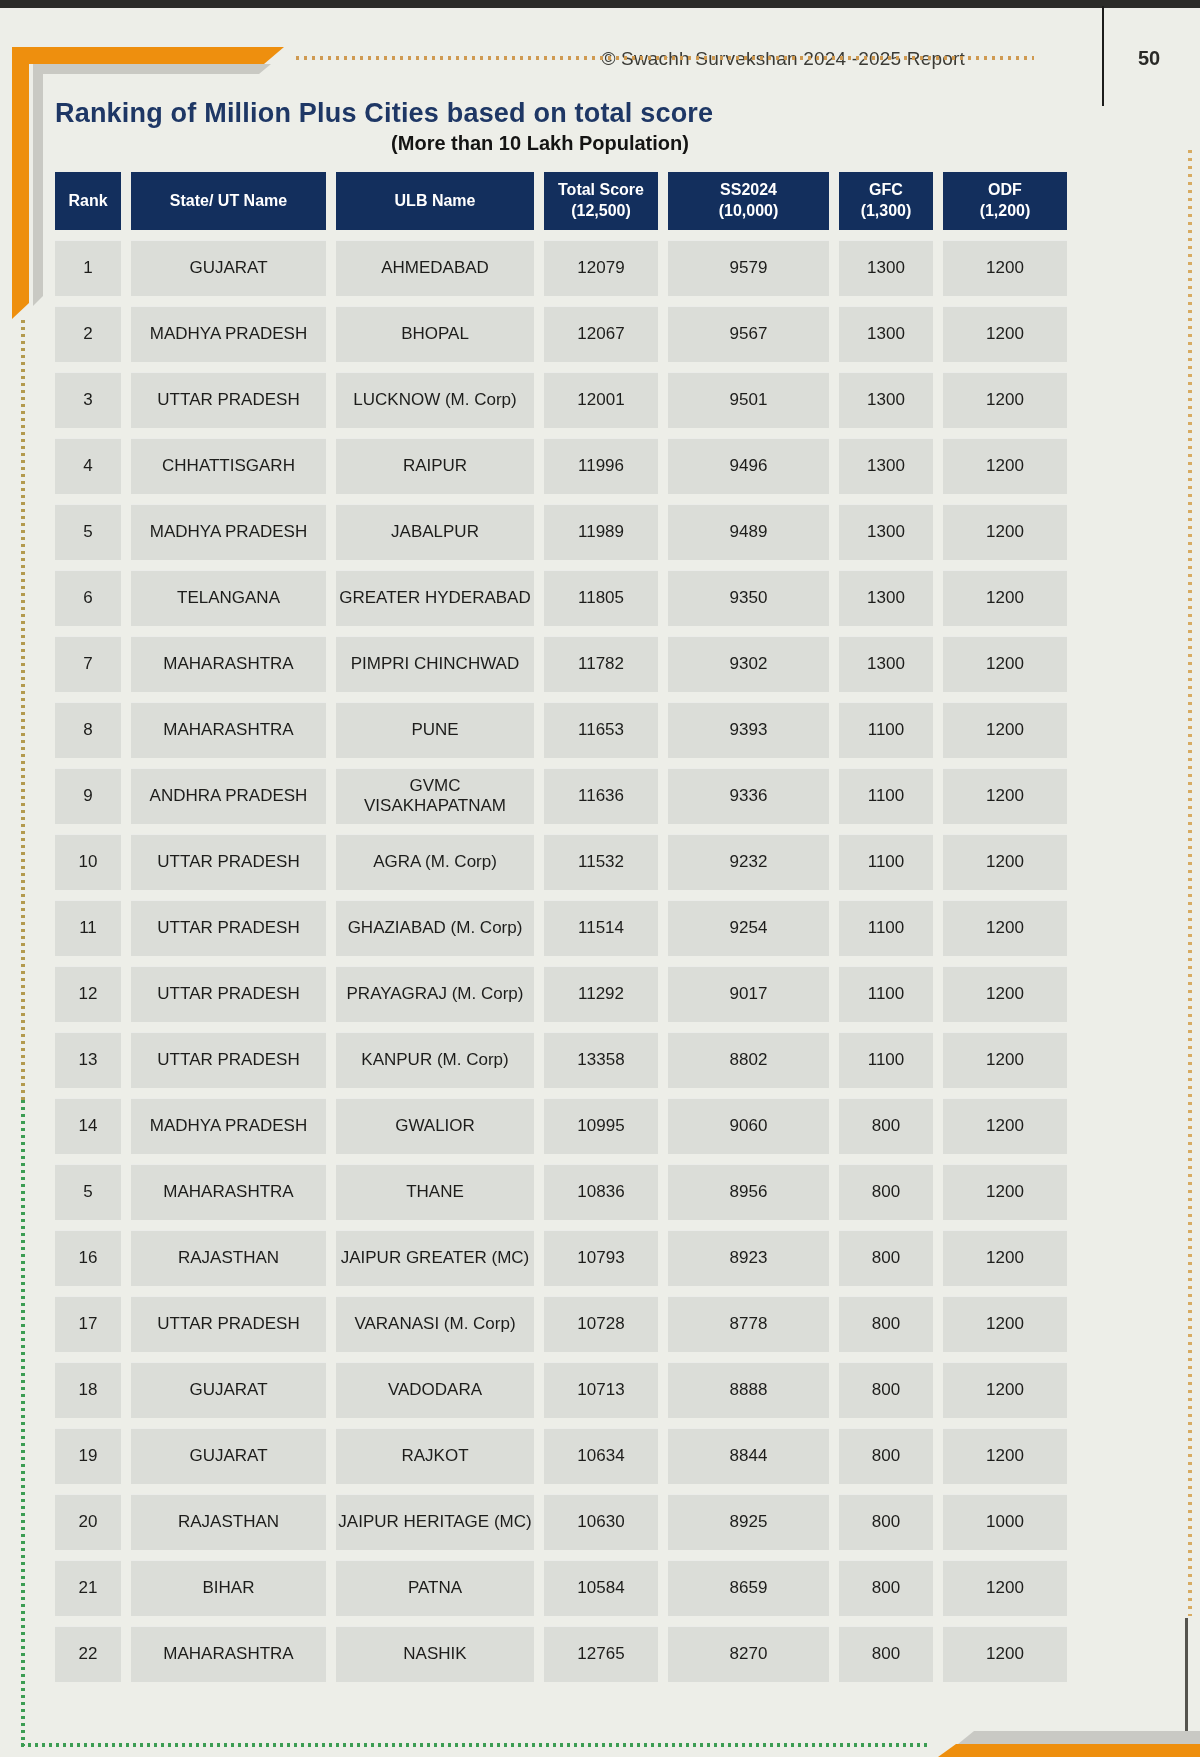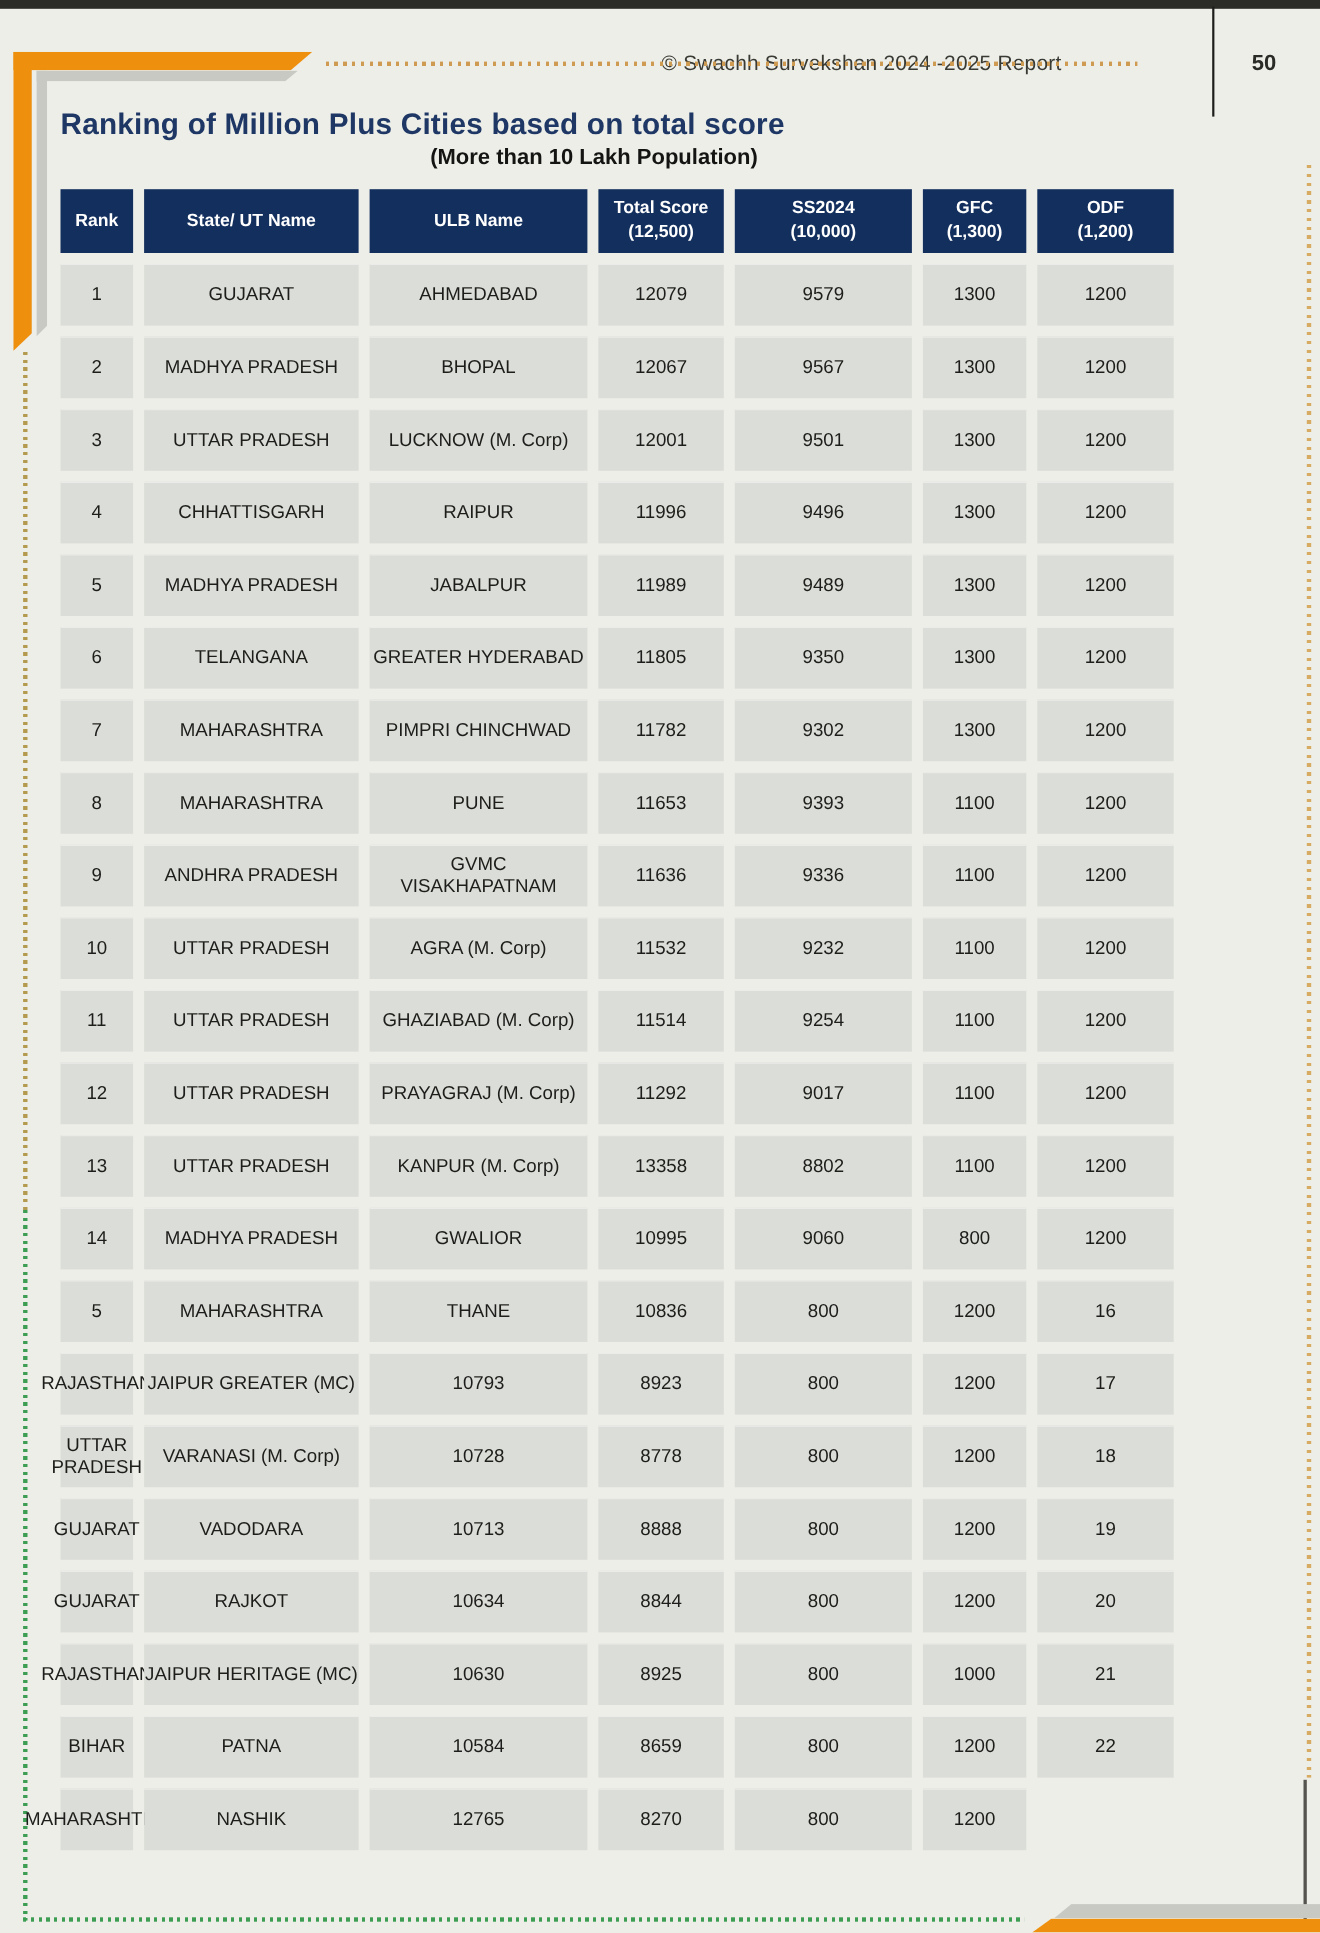--- a/index.html
+++ b/index.html
@@ -230,20 +230,21 @@
       <div class="td">MADHYA PRADESH</div>
       <div class="td">GWALIOR</div>
       <div class="td">10995</div>
       <div class="td">9060</div>
       <div class="td">800</div>
       <div class="td">1200</div>
       <div class="td">5</div>
       <div class="td">MAHARASHTRA</div>
       <div class="td">THANE</div>
       <div class="td">10836</div>
+      <div class="td">8956</div>
       <div class="td">800</div>
       <div class="td">1200</div>
       <div class="td">16</div>
       <div class="td">RAJASTHAN</div>
       <div class="td">JAIPUR GREATER (MC)</div>
       <div class="td">10793</div>
       <div class="td">8923</div>
       <div class="td">800</div>
       <div class="td">1200</div>
       <div class="td">17</div>

